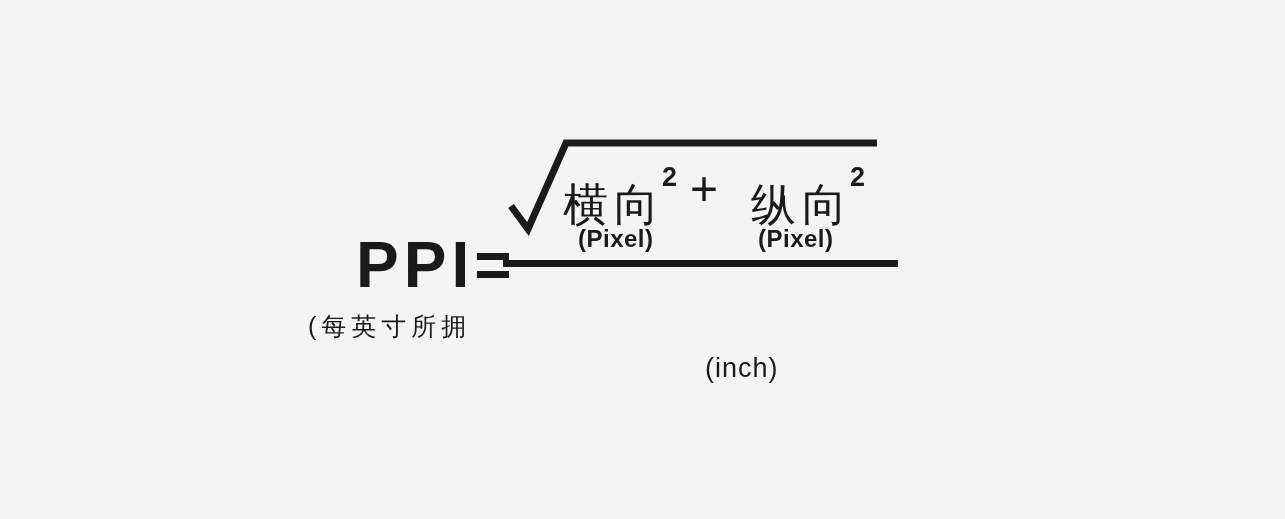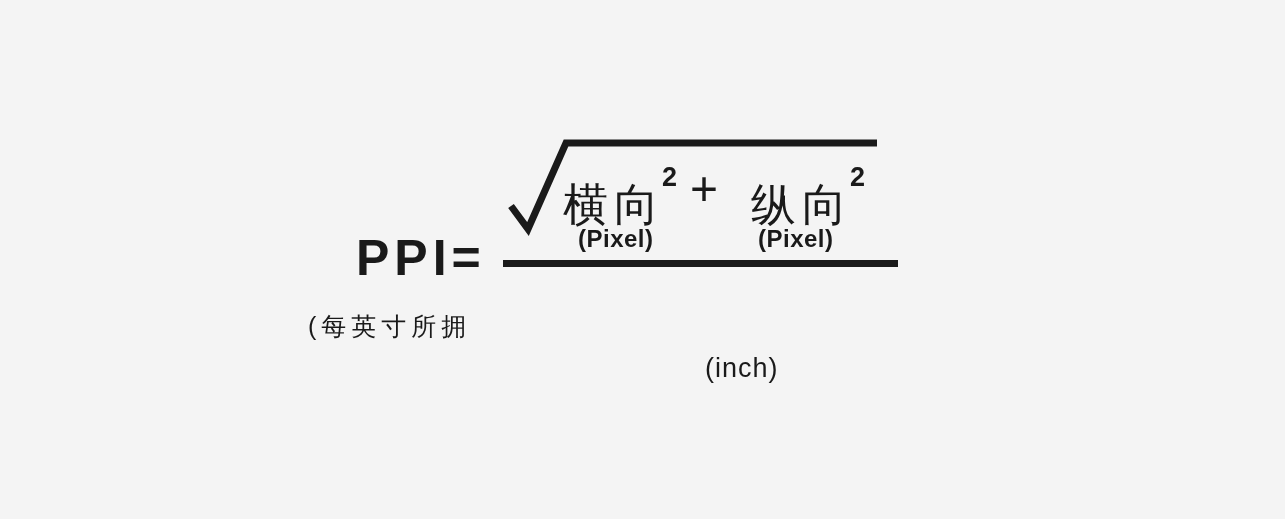--- a/index.html
+++ b/index.html
@@ -13,21 +13,21 @@
     height: 519px;
     background: #f4f4f4;
     color: #1a1a1a;
     font-family: "Liberation Sans", "DejaVu Sans", sans-serif;
     overflow: hidden;
   }
   .ppi {
     position: absolute;
     left: 356px;
     top: 233px;
-    font-size: 50px;
+    font-size: 64px;
     font-weight: 600;
     letter-spacing: 5px;
     line-height: 1;
     white-space: nowrap;
   }
   .note {
     position: absolute;
     left: 308px;
     top: 309px;
     font-size: 25px;

